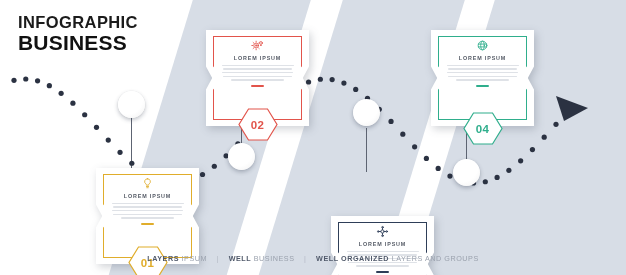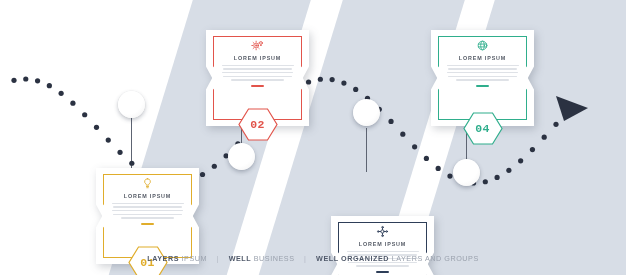--- a/index.html
+++ b/index.html
@@ -51,37 +51,41 @@
   .lines i:nth-child(2){width:97%;margin-left:1.5%}
   .lines i:nth-child(3){width:99%}
   .lines i:nth-child(4){width:95%;margin-left:2.5%}
   .lines i:nth-child(5){width:74%;margin-left:13%}
   .dash{width:13px;height:2px;margin:4.5px auto 0;background:currentColor;border-radius:1px;}
 
   
   .hex{position:absolute;left:50%;transform:translateX(-50%);width:38px;height:33px;z-index:24;}
   .hex svg{display:block;overflow:visible;}
   .hex .num{position:absolute;inset:0;display:flex;align-items:center;justify-content:center;
-    font-size:11.5px;font-weight:700;letter-spacing:.3px;font-family:Liberation Mono, monospace;}
+    font-size:11.5px;font-weight:700;letter-spacing:.3px;}
 
   
   #footer{position:absolute;left:0;right:0;bottom:12px;text-align:center;z-index:30;
     font-size:7.2px;letter-spacing:.55px;color:#9aa1ad;white-space:nowrap;}
   #footer b{color:#50596a;font-weight:700;}
   #footer .sep{display:inline-block;margin:0 7px;color:#b3b9c4;}
 </style>
 </head>
 <body>
 
 <div id="stage">
 
   <div class="band b1"></div>
   <div class="band b2"></div>
   <div class="band b3"></div>
 
+  <div id="titleBlock">
+    <span class="t1">INFOGRAPHIC</span>
+    <span class="t2">BUSINESS</span>
+  </div>
 
   <svg id="wave" viewBox="0 0 626 275">
     <g id="waveDots">
         <circle cx="14.00" cy="80.34" r="2.6" fill="#2b3242"></circle>
         <circle cx="25.78" cy="79.01" r="2.6" fill="#2b3242"></circle>
         <circle cx="37.57" cy="80.83" r="2.6" fill="#2b3242"></circle>
         <circle cx="49.35" cy="85.69" r="2.6" fill="#2b3242"></circle>
         <circle cx="61.13" cy="93.29" r="2.6" fill="#2b3242"></circle>
         <circle cx="72.91" cy="103.18" r="2.6" fill="#2b3242"></circle>
         <circle cx="84.70" cy="114.75" r="2.6" fill="#2b3242"></circle>

